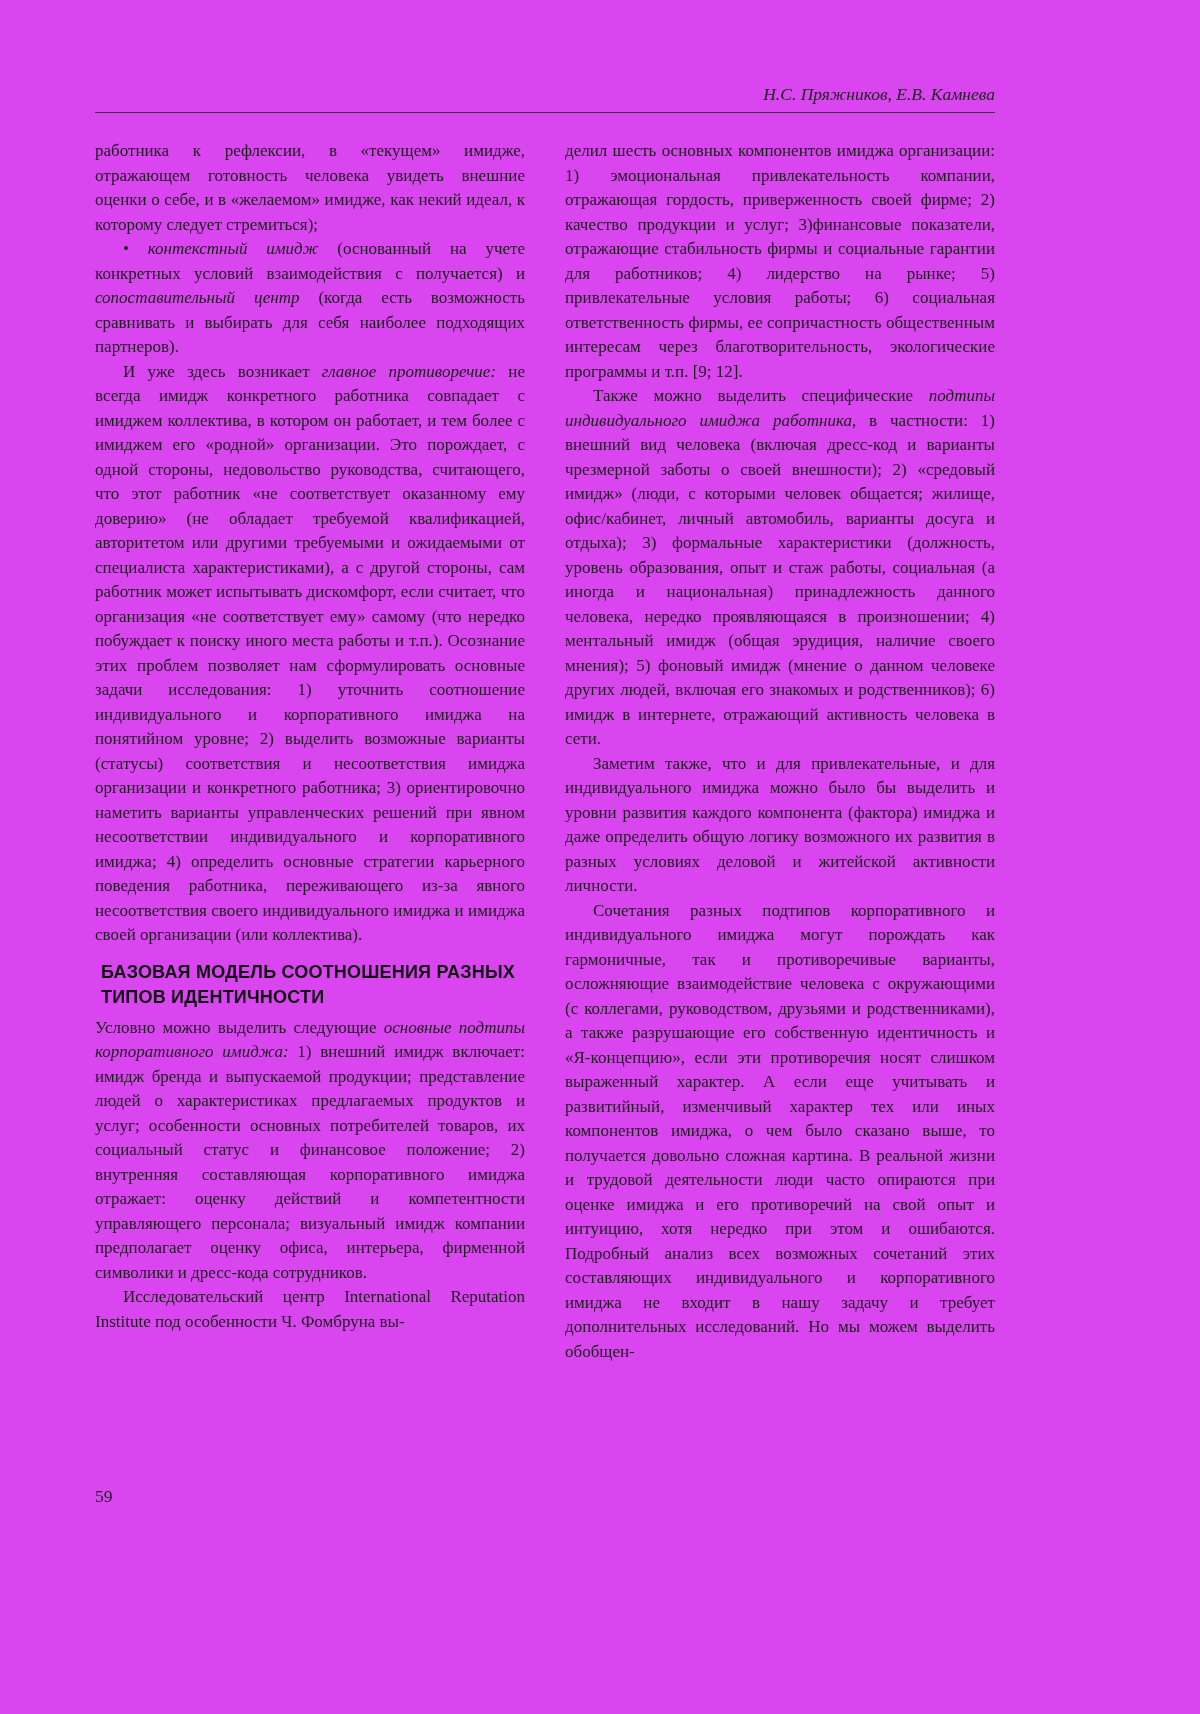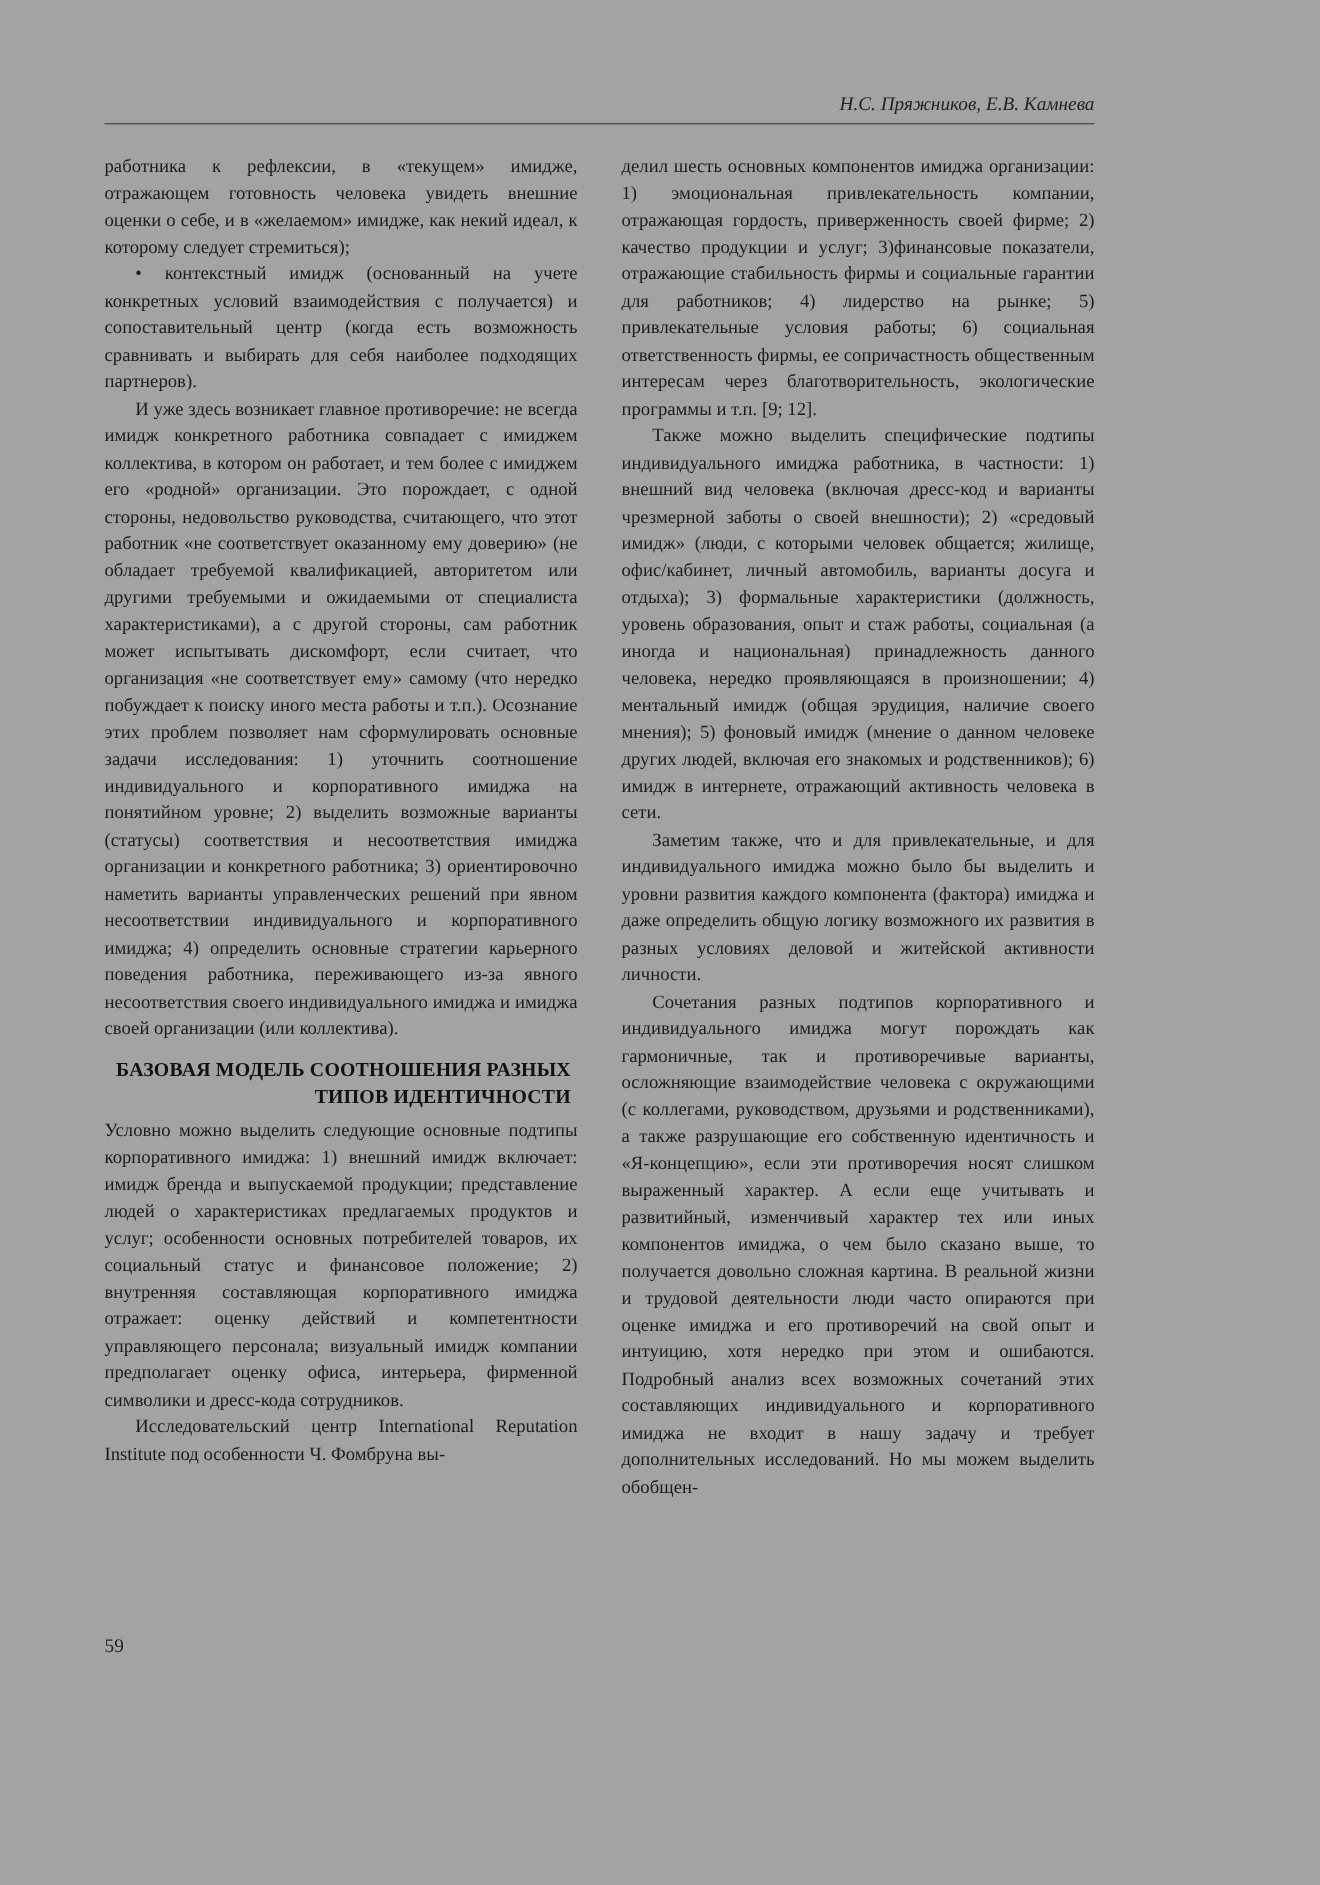--- a/index.html
+++ b/index.html
@@ -6,21 +6,21 @@
   html, body { margin: 0; padding: 0; }
   body {
     background: #ffffff;
     font-family: "Liberation Serif", "DejaVu Serif", serif;
     color: #1c1c1c;
   }
   .page {
     position: relative;
     width: 1200px;
     height: 1714px;
-    background: #a3a3a3;
+    background: #d946ef;
     overflow: hidden;
   }
   .content {
     position: absolute;
     left: 95px;
     top: 84px;
     width: 900px;
   }
   .running-head {
     text-align: right;
@@ -41,28 +41,28 @@
   .col {
     width: 438px;
     text-align: justify;
     font-size: 17px;
     line-height: 24.5px;
     hyphens: auto;
     -webkit-hyphens: auto;
   }
   .para { margin: 0; }
   .para.indent { text-indent: 28px; }
-  .it { }
+  .it { font-style: italic; }
   .section-heading {
-    font-family: Liberation Serif, serif;
+    font-family: Liberation Sans, sans-serif;
     font-weight: 700;
     font-size: 18px;
     line-height: 25px;
     letter-spacing: 0.2px;
-    text-align: right;
+    text-align: left;
     color: #111111;
     margin: 12px 6px 6px 6px;
     text-indent: 0;
   }
   .page-footer {
     position: absolute;
     left: 95px;
     top: 1486px;
     width: 900px;
     text-align: left;

